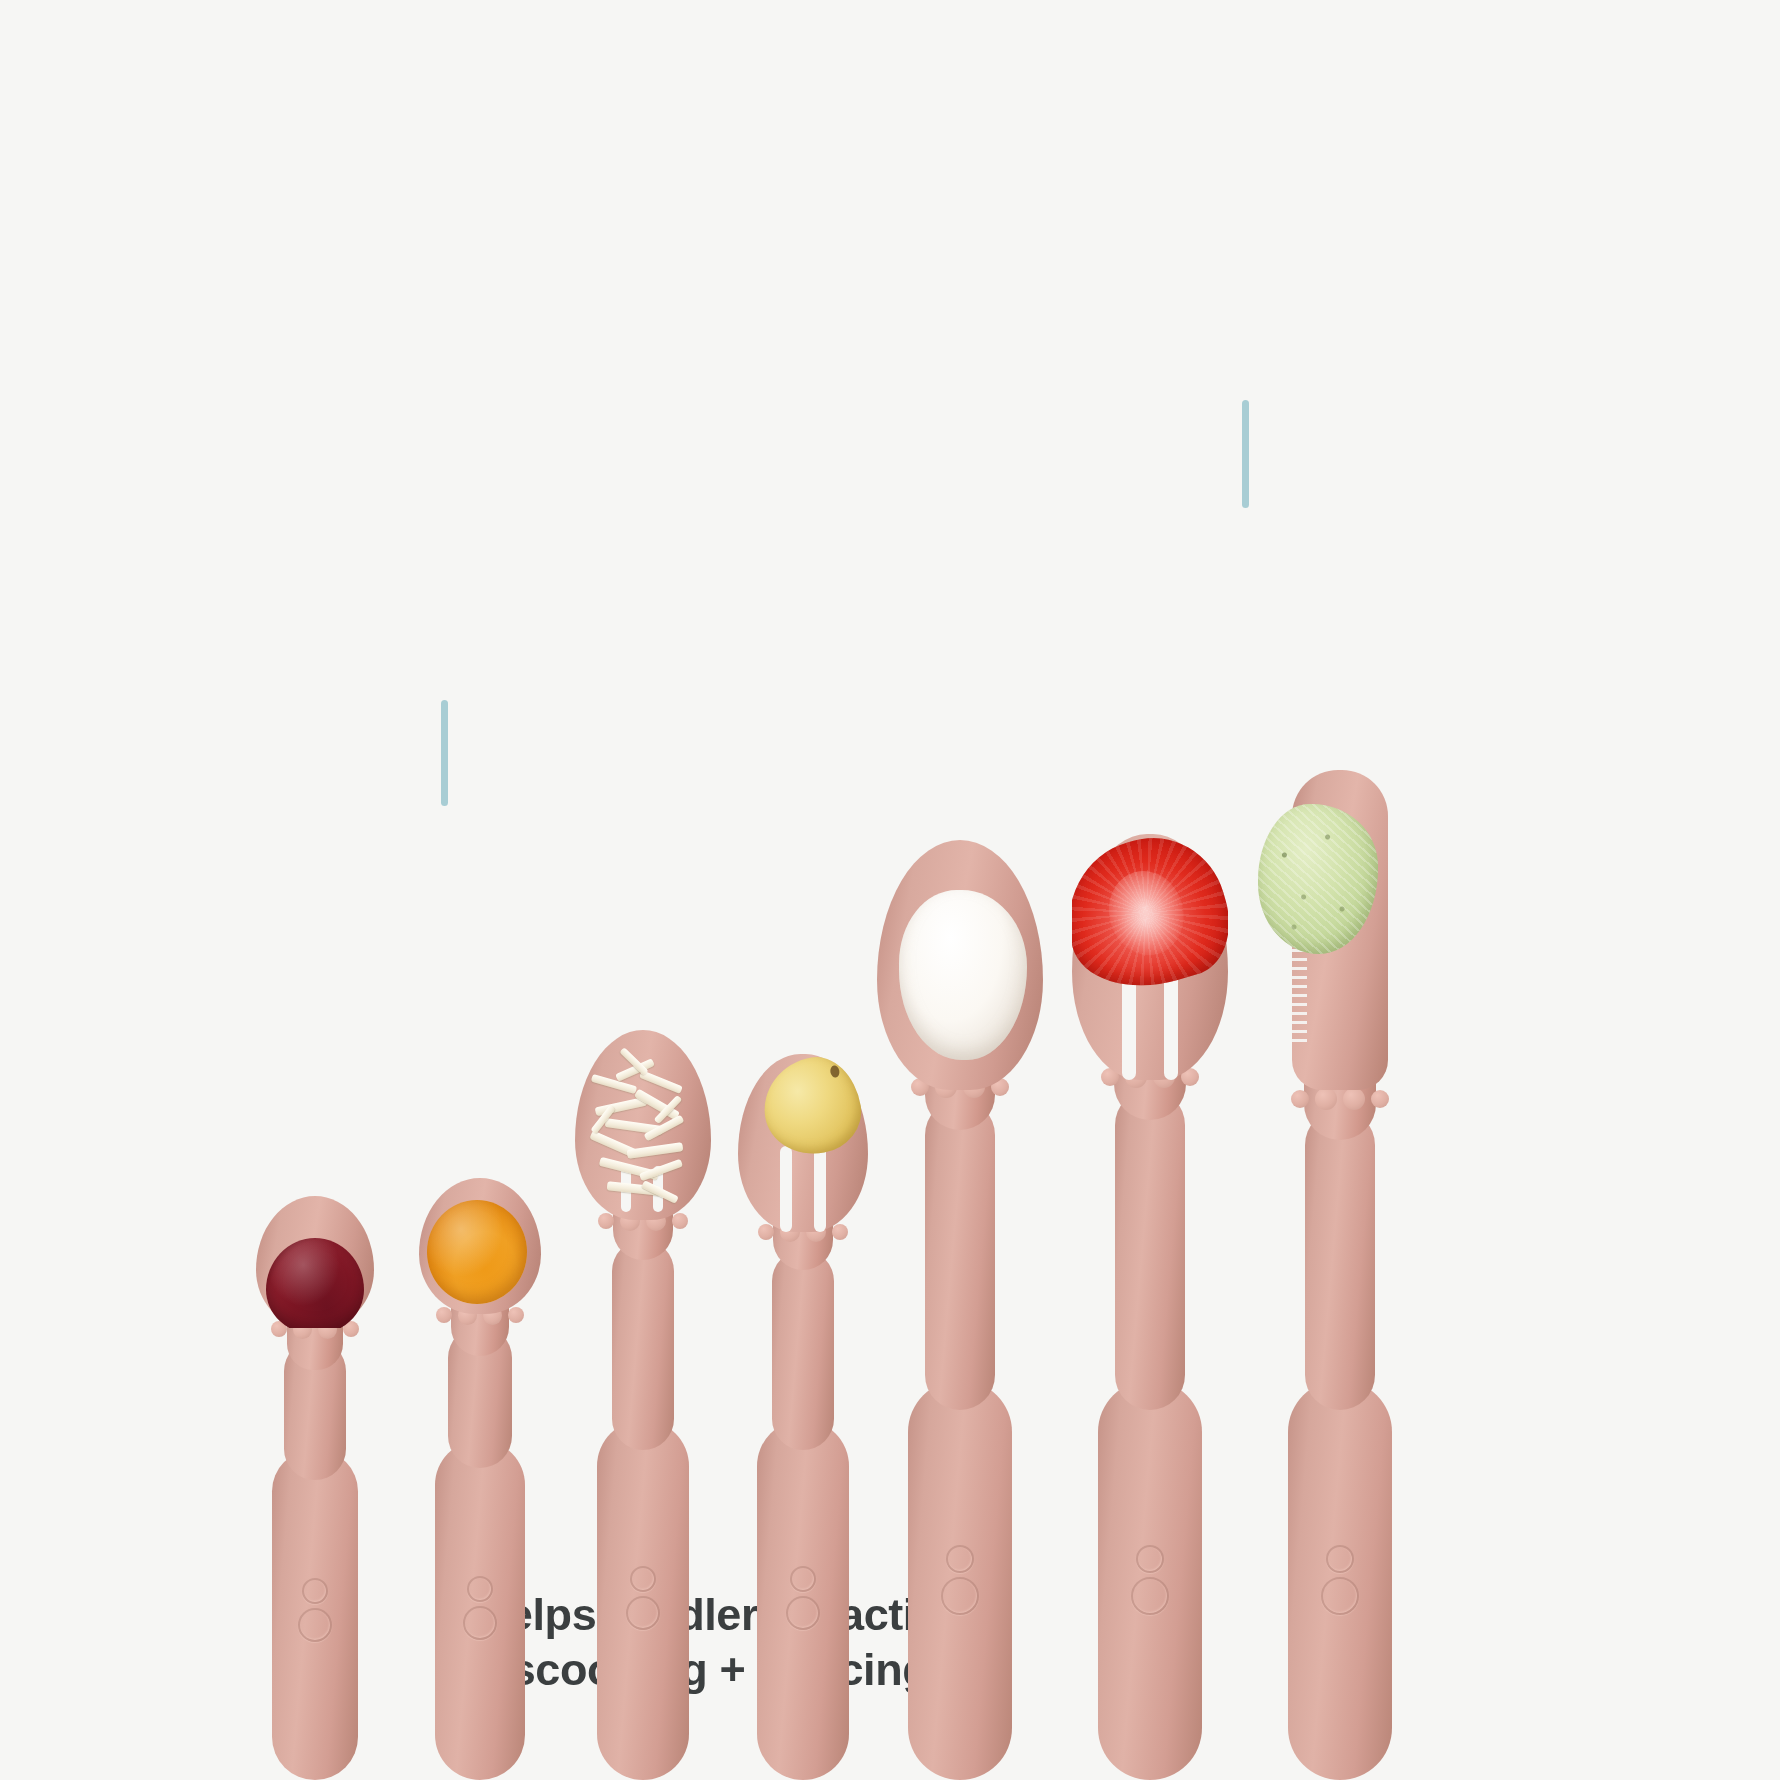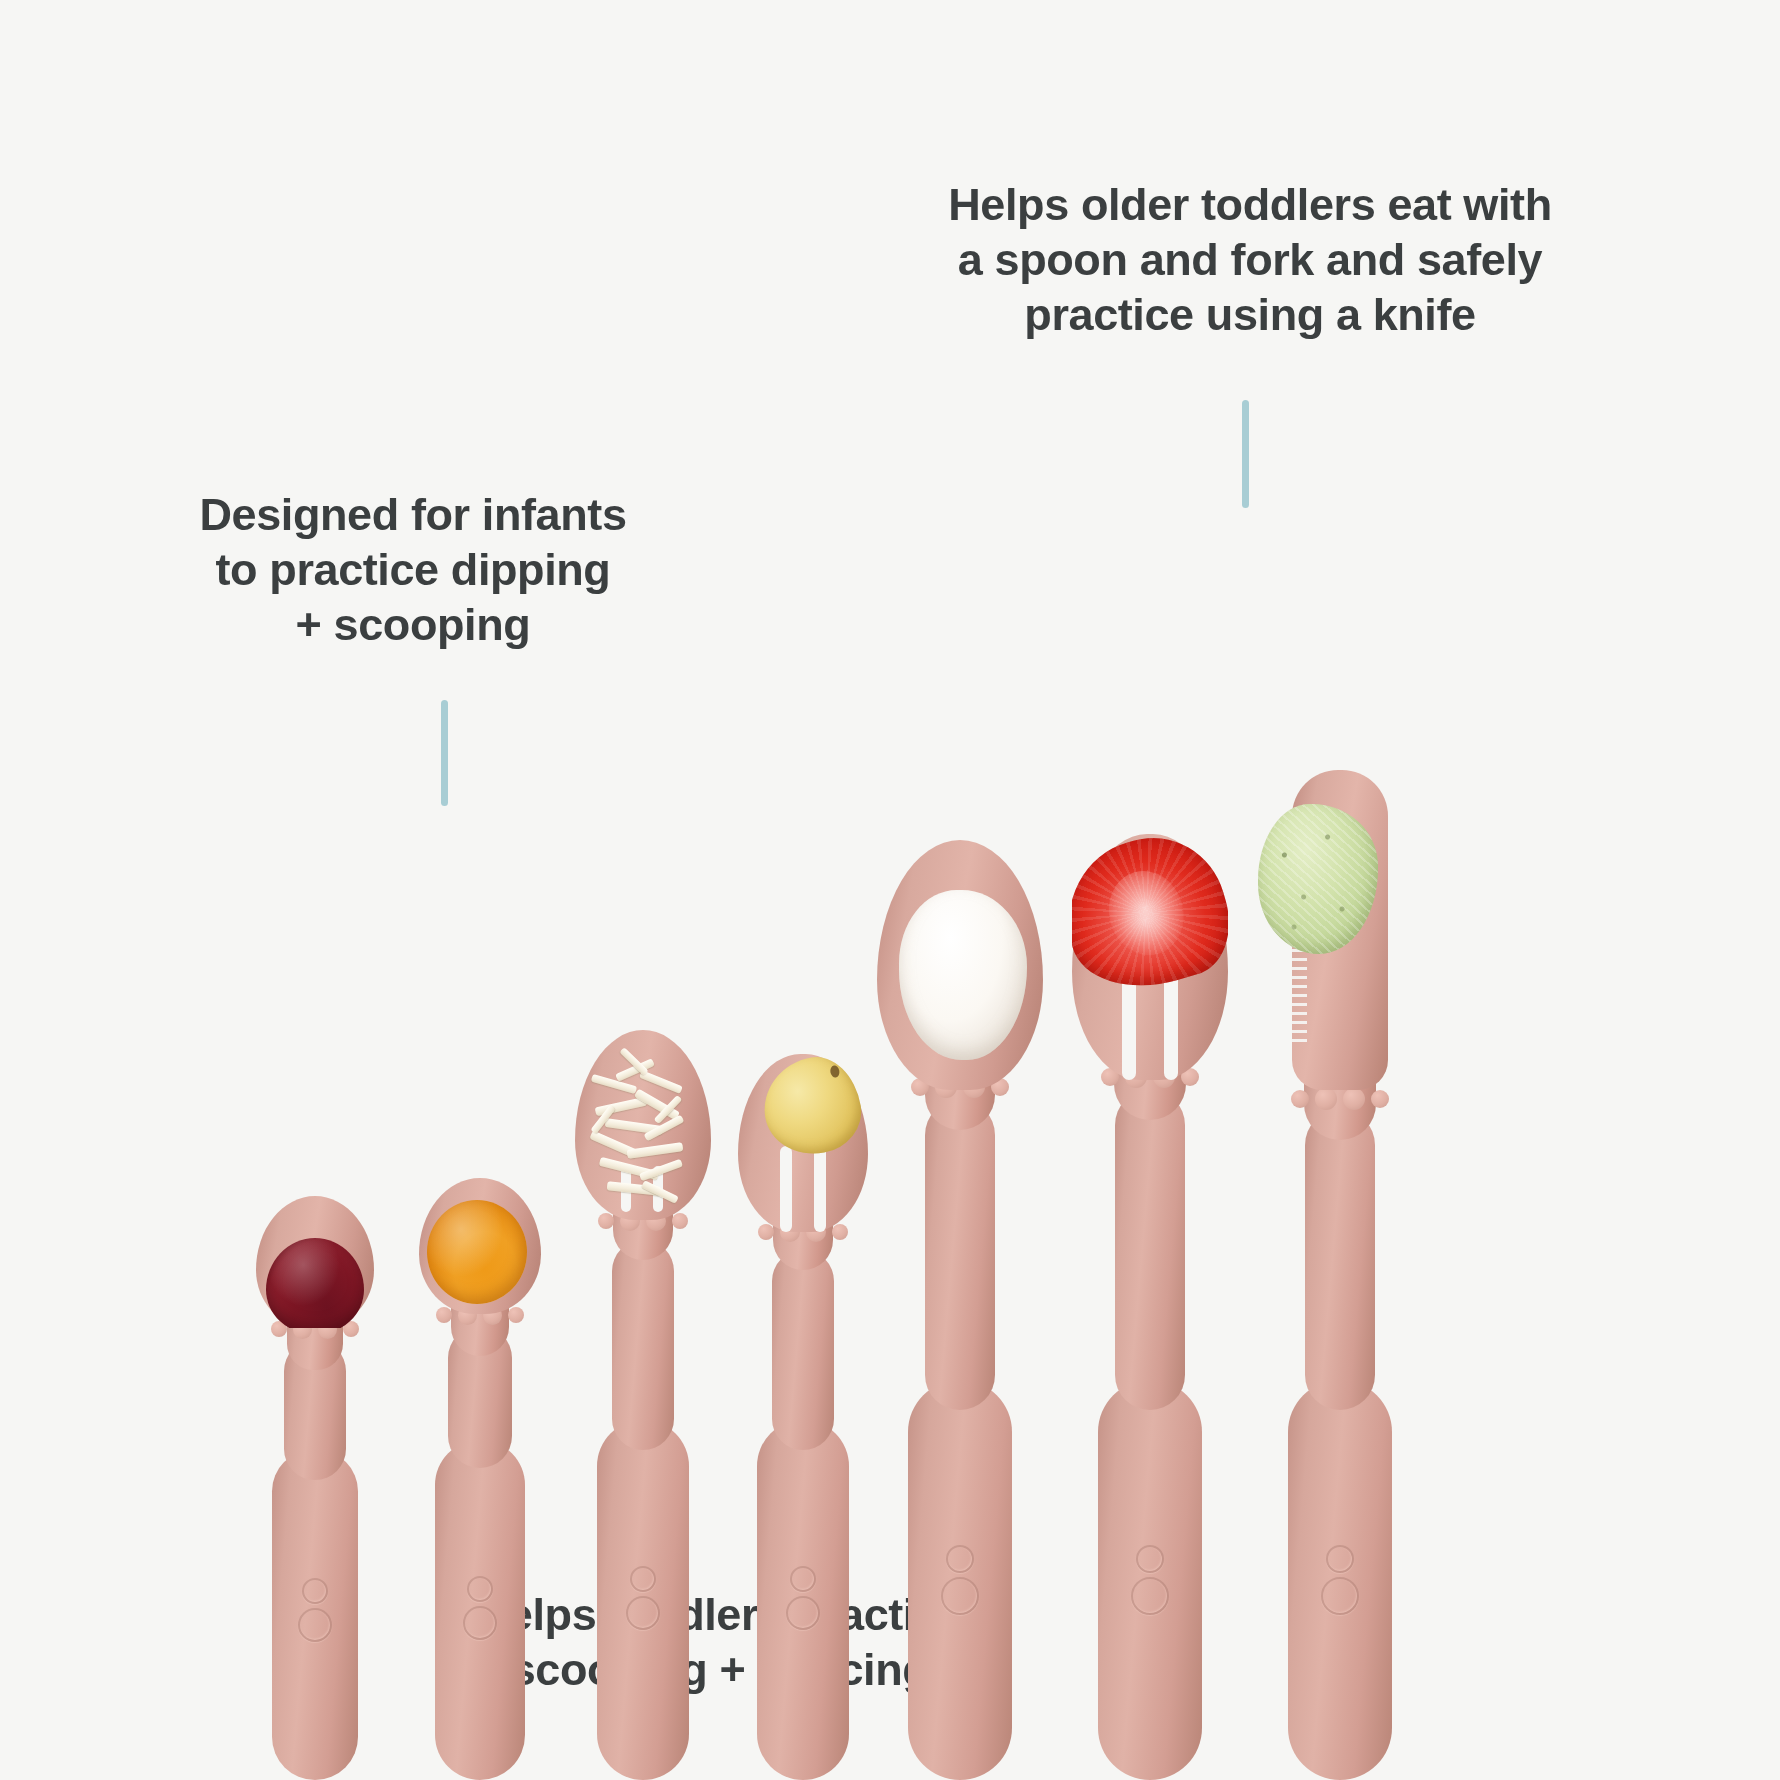--- a/index.html
+++ b/index.html
@@ -268,27 +268,21 @@
       repeating-linear-gradient(180deg,
         rgba(246,246,244,0.0) 0 6px,
         rgba(246,246,244,0.92) 6px 9px);
   }
 </style>
 </head>
 <body>
 
 <div class="stage">
 
-  <div class="caption" id="caption-top">Helps older toddlers eat with
-a spoon and fork and safely
-practice using a knife</div>
-
-  <div class="caption" id="caption-left">Designed for infants
-to practice dipping
-+ scooping</div>
+
 
   <div class="caption" id="caption-bottom">Helps toddlers practice
 scooping + piercing</div>
 
   <div class="connector" id="connector-top"></div>
   <div class="connector" id="connector-left"></div>
   <div class="connector" id="connector-bottom"></div>
 
   <div class="utensil" style="left:240px; width:150px; height:1060px;">
 

